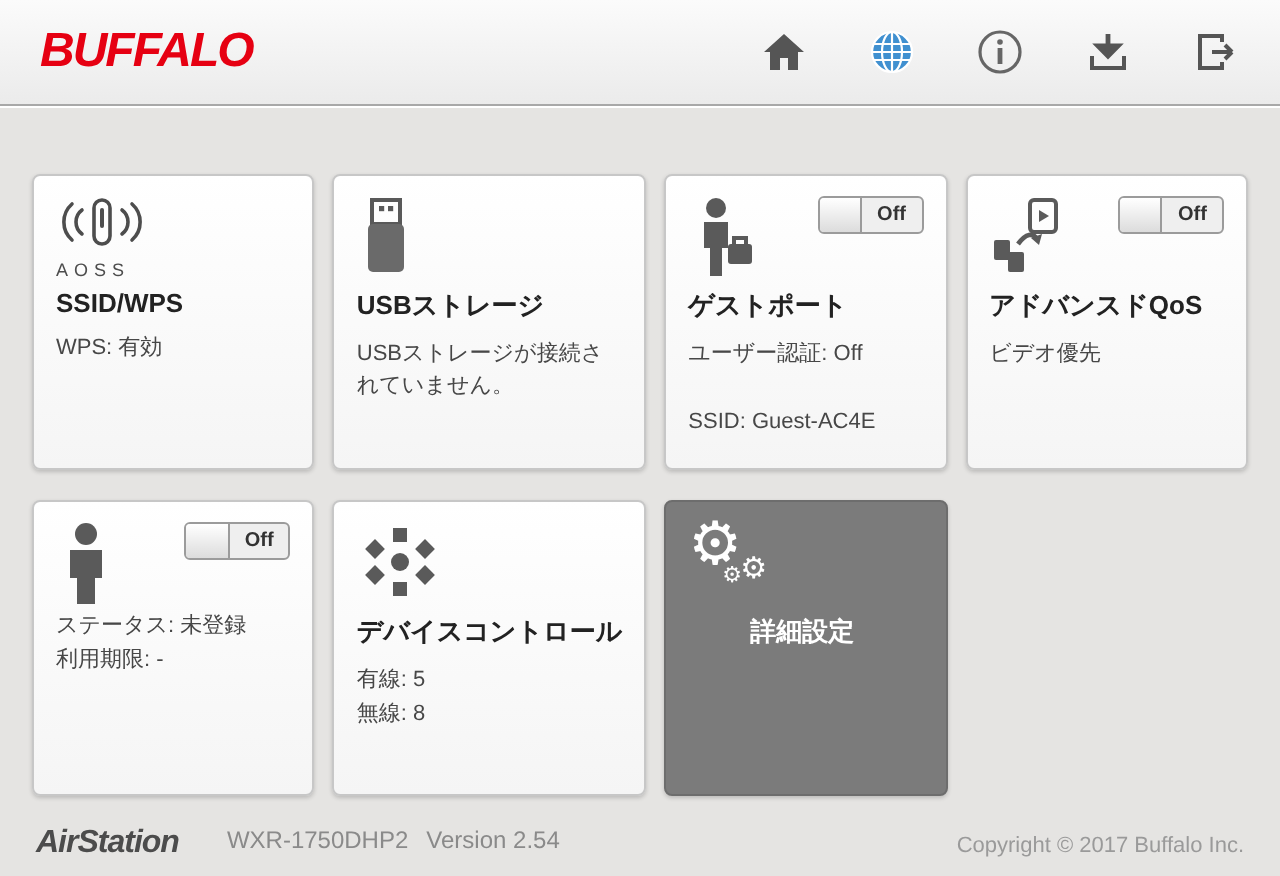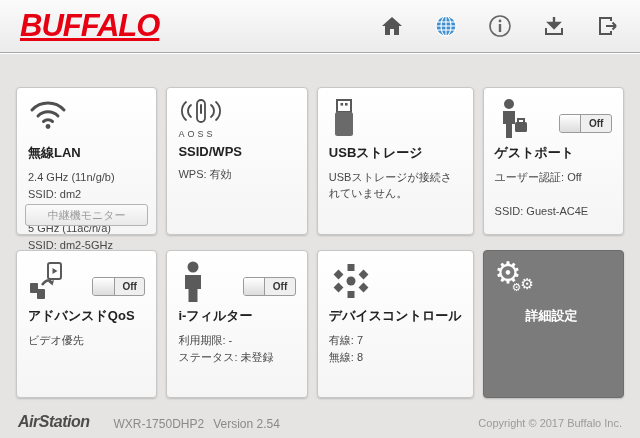--- a/index.html
+++ b/index.html
@@ -17,23 +17,22 @@
     box-shadow: 0 1px 0 #fff;
     display: flex;
     align-items: center;
     justify-content: space-between;
     padding: 0 20px;
   }
   .logo {
     color: #e60012;
     font-style: italic;
     font-weight: bold;
-    font-size: 31px;
+    font-size: 24px;
     letter-spacing: -1px;
-    text-decoration: underline;
   }
   .header-icons { display: flex; align-items: center; gap: 30px; }
   .hicon { width: 24px; height: 24px; display: block; cursor: pointer; }
   
   .content { padding: 34px 16px 0 16px; }
   .grid {
     display: grid;
     grid-template-columns: repeat(4, 1fr);
     gap: 15px 9px;
   }
@@ -58,21 +57,21 @@
   .line { font-size: 11px; color: #474747; min-height: 17px; line-height: 17px; }
   .wrapline { font-size: 11px; color: #474747; line-height: 16px; }
   .card.dark {
     background: #7b7b7b;
     border-color: #6d6d6d;
   }
   .card.dark .card-title { color: #fff; padding-left: 31px; }
   
   .toggle {
     position: absolute;
-    top: 16px;
+    top: 0;
     right: 0;
     width: 53px;
     height: 19px;
     border: 1px solid #9b9b9b;
     border-radius: 3px;
     background: #efefef;
     display: flex;
     overflow: hidden;
     cursor: pointer;
   }
@@ -115,21 +114,21 @@
   .gear-big   { position: absolute; left: 0;  top: -6px; font-size: 30px; }
   .gear-small { position: absolute; left: 26px; top: 14px; font-size: 15px; }
   .gear-tiny  { position: absolute; left: 17px; top: 20px; font-size: 11px; }
   
   .footer {
     display: flex;
     justify-content: space-between;
     align-items: baseline;
     padding: 15px 18px 0 18px;
   }
-  .footer-left { display: flex; align-items: flex-end; }
+  .footer-left { display: flex; align-items: flex-start; }
   .brand {
     font-size: 16px;
     font-weight: bold;
     font-style: italic;
     color: #4c4c4c;
     letter-spacing: -0.5px;
   }
   .model { font-size: 12px; color: #8a8a8a; margin-left: 24px; }
   .version { font-size: 12px; color: #8a8a8a; margin-left: 9px; }
   .copyright { font-size: 11px; color: #9a9a9a; margin-left: 24px; }
@@ -166,37 +165,20 @@
     <svg class="hicon" viewBox="0 0 24 24">
       <path d="M15 7 V4 H4 V20 H15 V17" fill="none" stroke="#555" stroke-width="2"></path>
       <path d="M10 12 H20 M20 12 L16.5 8.5 M20 12 L16.5 15.5" fill="none" stroke="#555" stroke-width="2"></path>
     </svg>
   </div>
 </div>
 
 <div class="content">
   <div class="grid">
 
-    <div class="card">
-      <div class="card-icon-row">
-        <svg width="40" height="32" viewBox="0 0 40 32">
-          <path d="M4 12 A 22 22 0 0 1 36 12" fill="none" stroke="#4f4f4f" stroke-width="3" stroke-linecap="round"></path>
-          <path d="M10 18 A 14 14 0 0 1 30 18" fill="none" stroke="#4f4f4f" stroke-width="3" stroke-linecap="round"></path>
-          <path d="M15.5 23.5 A 7 7 0 0 1 24.5 23.5" fill="none" stroke="#4f4f4f" stroke-width="3" stroke-linecap="round"></path>
-          <circle cx="20" cy="28.5" r="2.4" fill="#4f4f4f"></circle>
-        </svg>
-      </div>
-      <div class="card-title">無線LAN</div>
-      <div class="line">2.4 GHz (11n/g/b)</div>
-      <div class="line">SSID: dm2</div>
-      <div class="line"></div>
-      <div class="line">5 GHz (11ac/n/a)</div>
-      <div class="line">SSID: dm2-5GHz</div>
-      <div class="card-button">中継機モニター</div>
-    </div>
 
     <div class="card">
       <div class="card-icon-row">
         <svg width="46" height="26" viewBox="0 0 46 26">
           <g fill="none" stroke="#4d4d4d" stroke-width="1.8" stroke-linecap="round">
             <path d="M8 4 A 12 12 0 0 0 8 22"></path>
             <path d="M13 7 A 7.5 7.5 0 0 0 13 19"></path>
             <path d="M38 4 A 12 12 0 0 1 38 22"></path>
             <path d="M33 7 A 7.5 7.5 0 0 1 33 19"></path>
           </g>
@@ -264,39 +246,38 @@
       <div class="card-icon-row">
         <svg width="30" height="42" viewBox="0 0 30 42">
           <circle cx="15" cy="6" r="5.5" fill="#5a5a5a"></circle>
           <path d="M7 14 H23 V28 H19.5 V41 H10.5 V28 H7 Z" fill="#5a5a5a"></path>
         </svg>
         <div class="toggle">
           <div class="knob"></div>
           <div class="tlabel">Off</div>
         </div>
       </div>
-      <div class="card-title">i-フィルター</div>
+      <div class="line">ステータス: 未登録</div>
       <div class="line">利用期限: -</div>
-      <div class="line">ステータス: 未登録</div>
     </div>
 
     <div class="card">
       <div class="card-icon-row">
         <svg width="44" height="42" viewBox="0 0 44 42">
           <circle cx="22" cy="20" r="4.5" fill="#5a5a5a"></circle>
           <rect x="18.5" y="3" width="7" height="7" fill="#5a5a5a"></rect>
           <rect x="18.5" y="30" width="7" height="7" fill="#5a5a5a"></rect>
           <rect x="6" y="10" width="7" height="7" fill="#5a5a5a" transform="rotate(45 9.5 13.5)"></rect>
           <rect x="31" y="10" width="7" height="7" fill="#5a5a5a" transform="rotate(45 34.5 13.5)"></rect>
           <rect x="6" y="23" width="7" height="7" fill="#5a5a5a" transform="rotate(45 9.5 26.5)"></rect>
           <rect x="31" y="23" width="7" height="7" fill="#5a5a5a" transform="rotate(45 34.5 26.5)"></rect>
         </svg>
       </div>
       <div class="card-title">デバイスコントロール</div>
-      <div class="line">有線: 7</div>
+      <div class="line">有線: 5</div>
       <div class="line">無線: 8</div>
     </div>
 
     <div class="card dark">
       <div class="card-icon-row">
         <div class="gears">
           <span class="gear-big">⚙</span>
           <span class="gear-small">⚙</span>
           <span class="gear-tiny">⚙</span>
         </div>

